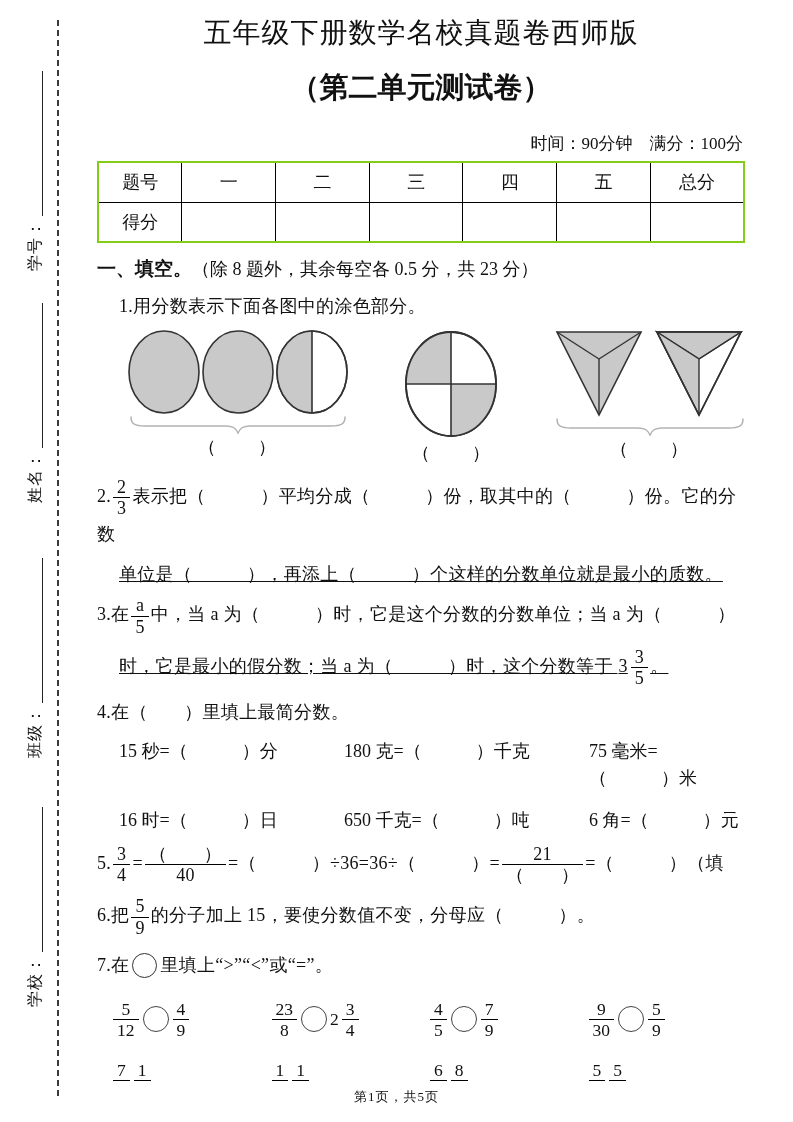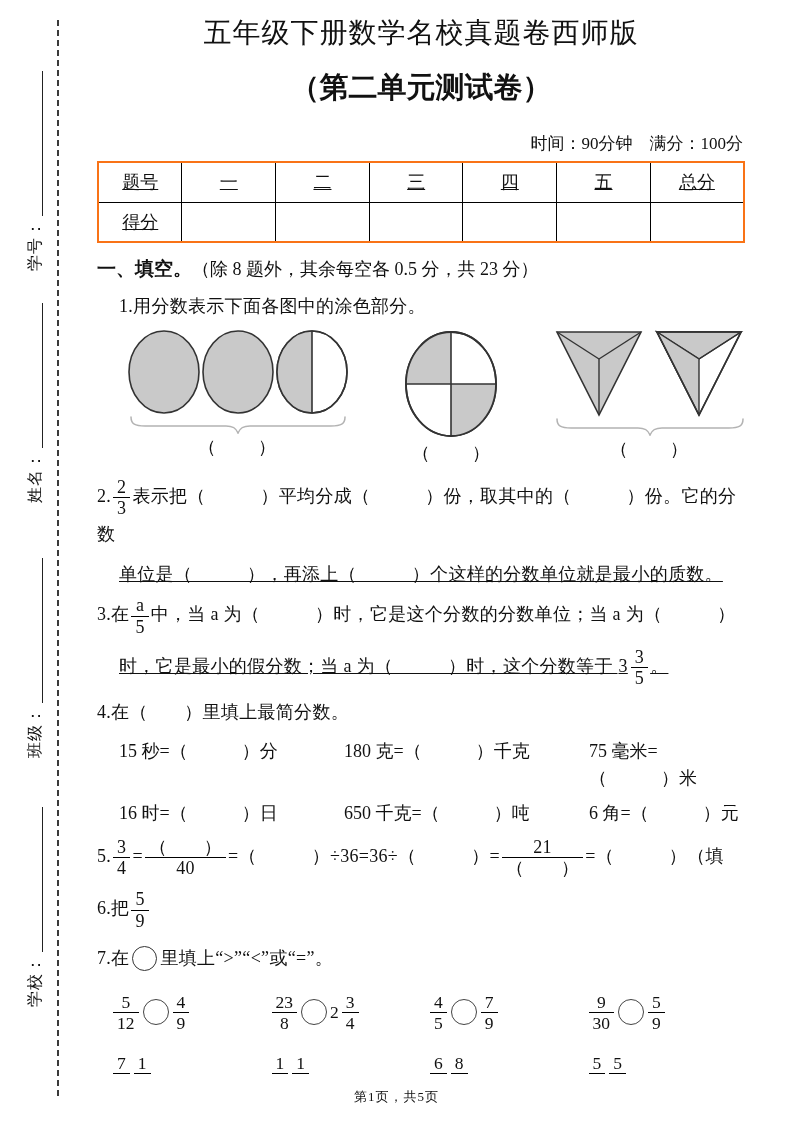--- a/index.html
+++ b/index.html
@@ -19,40 +19,40 @@
     transform:rotate(-90deg);
     display:flex; align-items:flex-end; gap:4px;
     font-size:16px; letter-spacing:1px; white-space:nowrap;
   }
   .side-blank { flex:1; border-bottom:1.5px solid #222; margin-bottom:3px; }
   
   .main { position:absolute; left:97px; top:14px; width:648px; }
   .title { text-align:center; font-size:28px; letter-spacing:1px; font-weight:400; }
   .subtitle { text-align:center; font-size:29px; margin-top:16px; font-weight:700; }
   .meta { text-align:right; font-size:17px; margin:24px 2px 6px 0; }
-  table.score { width:100%; border-collapse:collapse; border:2px solid #f97316; table-layout:fixed;text-decoration:underline; }
+  table.score { width:100%; border-collapse:collapse; border:2px solid #84cc16; table-layout:fixed; }
   table.score td { border:1px solid #000; height:40px; text-align:center; font-size:18px; }
   table.score td.first { width:13%; }
   .sec-head { margin-top:13px; font-size:18px; }
   .sec-head .bold { font-weight:bold; font-size:19px; }
   .qline { margin-top:9px; line-height:1.7; letter-spacing:0.3px; }
   .indent1 { padding-left:22px; }
   .indent2 { padding-left:22px;text-decoration:underline; }
   
   .frac { display:inline-flex; flex-direction:column; vertical-align:middle;
           text-align:center; margin:0 2px; line-height:1.15; }
   .fn { border-bottom:1.5px solid #000; padding:0 4px; }
   .fd { padding:0 4px; }
   
   .diag-row { display:flex; justify-content:space-between; align-items:flex-start;
               margin:6px 0 2px 30px; }
   .diag-group { display:flex; flex-direction:column; align-items:center; }
   .paren-label { font-size:18px; letter-spacing:2px; margin-top:1px; }
   
-  .q4-grid { display:grid; grid-template-columns:225px 245px auto; row-gap:8px;
+  .q4-grid { display:grid; grid-template-columns:225px 245px auto; row-gap:15px;
              margin-top:10px; padding-left:22px; line-height:1.5; }
   
   .circle-glyph { display:inline-block; width:25px; height:25px; border:1.6px solid #333;
                   border-radius:50%; vertical-align:-7px; margin:0 3px; }
   .q7-grid { display:grid; grid-template-columns:repeat(4,1fr); row-gap:20px;
              margin-top:18px; padding-left:14px; font-size:17.5px; }
   .cmp { display:flex; align-items:center; }
   .cmp-circle { display:inline-block; width:26px; height:26px; border:1.6px solid #444;
                 border-radius:50%; margin:0 2px; flex:none; }
   .whole { margin:0 1px; }
@@ -217,21 +217,21 @@
       </span><span>=（　　　）÷36=36÷（　　　）=</span><span class="frac">
         <span class="fn">21</span>
         <span class="fd">（　　）</span>
       </span><span>=（　　　）（填</span>
   </div>
 
   <div class="qline" style="margin-top:10px">
     <span>6.</span><span>把</span><span class="frac">
         <span class="fn">5</span>
         <span class="fd">9</span>
-      </span>
+      </span><span>的分子加上 15，要使分数值不变，分母应（　　　）。</span>
   </div>
 
   <div class="qline" style="margin-top:12px">
     <span>7.</span><span>在</span><span class="circle-glyph"></span><span>里填上“&gt;”“&lt;”或“=”。</span>
   </div>
 
   <div class="q7-grid">
     <div class="cmp">
       <span class="frac">
           <span class="fn">5</span>

